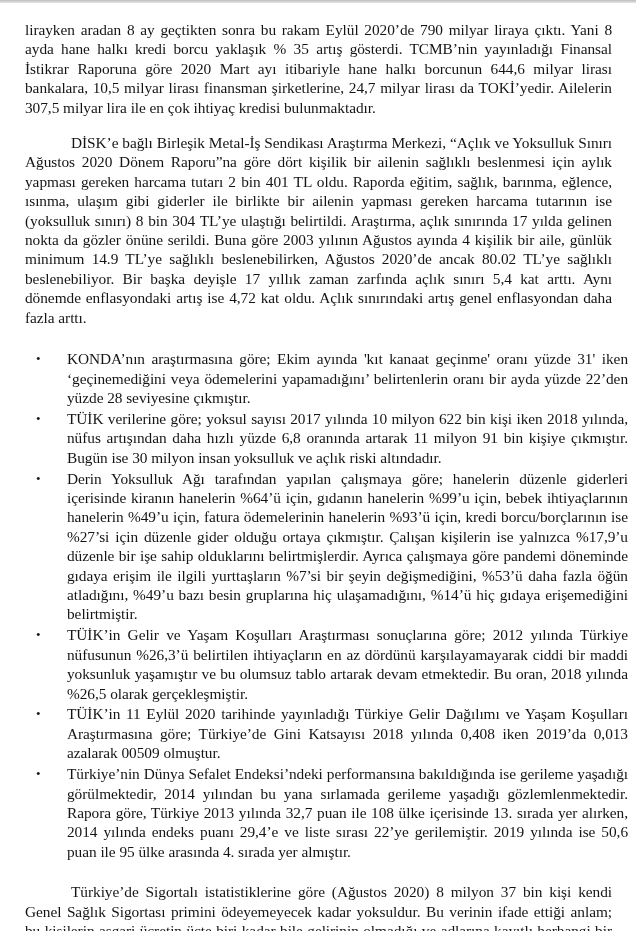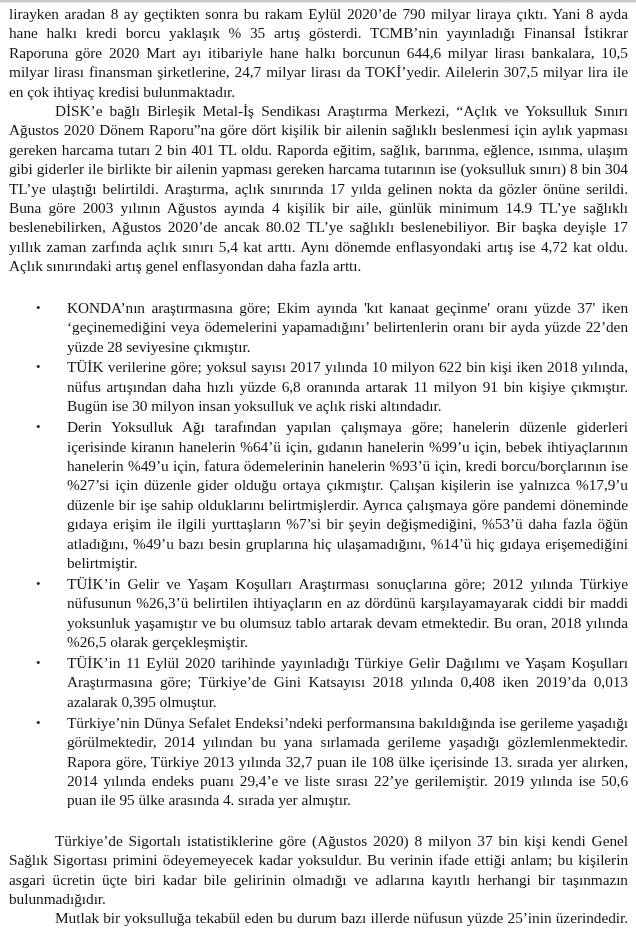--- a/index.html
+++ b/index.html
@@ -24,21 +24,21 @@
     .page {
       position: absolute;
       left: 9px;
       top: 4px;
       width: 619px;
       font-size: 15.35px;
       line-height: 19.4px;
       letter-spacing: -0.05px;
     }
     p {
-      margin: 0;
+      margin: 16px;
       text-align: justify;
     }
     p.indent {
       text-indent: 46px;
     }
     .list {
       list-style: none;
       margin: 22px 0 0 0;
       padding: 0;
     }
@@ -64,37 +64,37 @@
 
 <div class="top-edge"></div>
 
 <div class="page">
   <p>lirayken aradan 8 ay geçtikten sonra bu rakam Eylül 2020’de 790 milyar liraya çıktı. Yani 8 ayda hane halkı kredi borcu yaklaşık % 35 artış gösterdi. TCMB’nin yayınladığı Finansal İstikrar Raporuna göre 2020 Mart ayı itibariyle hane halkı borcunun 644,6 milyar lirası bankalara, 10,5 milyar lirası finansman şirketlerine, 24,7 milyar lirası da TOKİ’yedir. Ailelerin 307,5 milyar lira ile en çok ihtiyaç kredisi bulunmaktadır.</p>
   <p class="indent">DİSK’e bağlı Birleşik Metal-İş Sendikası Araştırma Merkezi, “Açlık ve Yoksulluk Sınırı Ağustos 2020 Dönem Raporu”na göre dört kişilik bir ailenin sağlıklı beslenmesi için aylık yapması gereken harcama tutarı 2 bin 401 TL oldu. Raporda eğitim, sağlık, barınma, eğlence, ısınma, ulaşım gibi giderler ile birlikte bir ailenin yapması gereken harcama tutarının ise (yoksulluk sınırı) 8 bin 304 TL’ye ulaştığı belirtildi. Araştırma, açlık sınırında 17 yılda gelinen nokta da gözler önüne serildi. Buna göre 2003 yılının Ağustos ayında 4 kişilik bir aile, günlük minimum 14.9 TL’ye sağlıklı beslenebilirken, Ağustos 2020’de ancak 80.02 TL’ye sağlıklı beslenebiliyor. Bir başka deyişle 17 yıllık zaman zarfında açlık sınırı 5,4 kat arttı. Aynı dönemde enflasyondaki artış ise 4,72 kat oldu. Açlık sınırındaki artış genel enflasyondan daha fazla arttı.</p>
 
   <ul class="list">
     <li>
       <span class="bullet">•</span>
-      <span>KONDA’nın araştırmasına göre; Ekim ayında 'kıt kanaat geçinme' oranı yüzde 37' iken ‘geçinemediğini veya ödemelerini yapamadığını’ belirtenlerin oranı bir ayda yüzde 22’den yüzde 28 seviyesine çıkmıştır.</span>
+      <span>KONDA’nın araştırmasına göre; Ekim ayında 'kıt kanaat geçinme' oranı yüzde 31' iken ‘geçinemediğini veya ödemelerini yapamadığını’ belirtenlerin oranı bir ayda yüzde 22’den yüzde 28 seviyesine çıkmıştır.</span>
     </li>
     <li>
       <span class="bullet">•</span>
       <span>TÜİK verilerine göre; yoksul sayısı 2017 yılında 10 milyon 622 bin kişi iken 2018 yılında, nüfus artışından daha hızlı yüzde 6,8 oranında artarak 11 milyon 91 bin kişiye çıkmıştır. Bugün ise 30 milyon insan yoksulluk ve açlık riski altındadır.</span>
     </li>
     <li>
       <span class="bullet">•</span>
       <span>Derin Yoksulluk Ağı tarafından yapılan çalışmaya göre; hanelerin düzenle giderleri içerisinde kiranın hanelerin %64’ü için, gıdanın hanelerin %99’u için, bebek ihtiyaçlarının hanelerin %49’u için, fatura ödemelerinin hanelerin %93’ü için, kredi borcu/borçlarının ise %27’si için düzenle gider olduğu ortaya çıkmıştır. Çalışan kişilerin ise yalnızca %17,9’u düzenle bir işe sahip olduklarını belirtmişlerdir. Ayrıca çalışmaya göre pandemi döneminde gıdaya erişim ile ilgili yurttaşların %7’si bir şeyin değişmediğini, %53’ü daha fazla öğün atladığını, %49’u bazı besin gruplarına hiç ulaşamadığını, %14’ü hiç gıdaya erişemediğini belirtmiştir.</span>
     </li>
     <li>
       <span class="bullet">•</span>
       <span>TÜİK’in Gelir ve Yaşam Koşulları Araştırması sonuçlarına göre; 2012 yılında Türkiye nüfusunun %26,3’ü belirtilen ihtiyaçların en az dördünü karşılayamayarak ciddi bir maddi yoksunluk yaşamıştır ve bu olumsuz tablo artarak devam etmektedir. Bu oran, 2018 yılında %26,5 olarak gerçekleşmiştir.</span>
     </li>
     <li>
       <span class="bullet">•</span>
-      <span>TÜİK’in 11 Eylül 2020 tarihinde yayınladığı Türkiye Gelir Dağılımı ve Yaşam Koşulları Araştırmasına göre; Türkiye’de Gini Katsayısı 2018 yılında 0,408 iken 2019’da 0,013 azalarak 0,395 olmuştur.</span>
+      <span>TÜİK’in 11 Eylül 2020 tarihinde yayınladığı Türkiye Gelir Dağılımı ve Yaşam Koşulları Araştırmasına göre; Türkiye’de Gini Katsayısı 2018 yılında 0,408 iken 2019’da 0,013 azalarak 00509 olmuştur.</span>
     </li>
     <li>
       <span class="bullet">•</span>
       <span>Türkiye’nin Dünya Sefalet Endeksi’ndeki performansına bakıldığında ise gerileme yaşadığı görülmektedir, 2014 yılından bu yana sırlamada gerileme yaşadığı gözlemlenmektedir. Rapora göre, Türkiye 2013 yılında 32,7 puan ile 108 ülke içerisinde 13. sırada yer alırken, 2014 yılında endeks puanı 29,4’e ve liste sırası 22’ye gerilemiştir. 2019 yılında ise 50,6 puan ile 95 ülke arasında 4. sırada yer almıştır.</span>
     </li>
   </ul>
 
   <p class="indent after-list">Türkiye’de Sigortalı istatistiklerine göre (Ağustos 2020) 8 milyon 37 bin kişi kendi Genel Sağlık Sigortası primini ödeyemeyecek kadar yoksuldur. Bu verinin ifade ettiği anlam; bu kişilerin asgari ücretin üçte biri kadar bile gelirinin olmadığı ve adlarına kayıtlı herhangi bir taşınmazın bulunmadığıdır.</p>
   <p class="indent">Mutlak bir yoksulluğa tekabül eden bu durum bazı illerde nüfusun yüzde 25’inin üzerindedir. Bu oranın en yüksek olduğu iller sırasıyla Ağrı (% 44), Urfa (% 41), Muş (%39),</p>
 </div>

